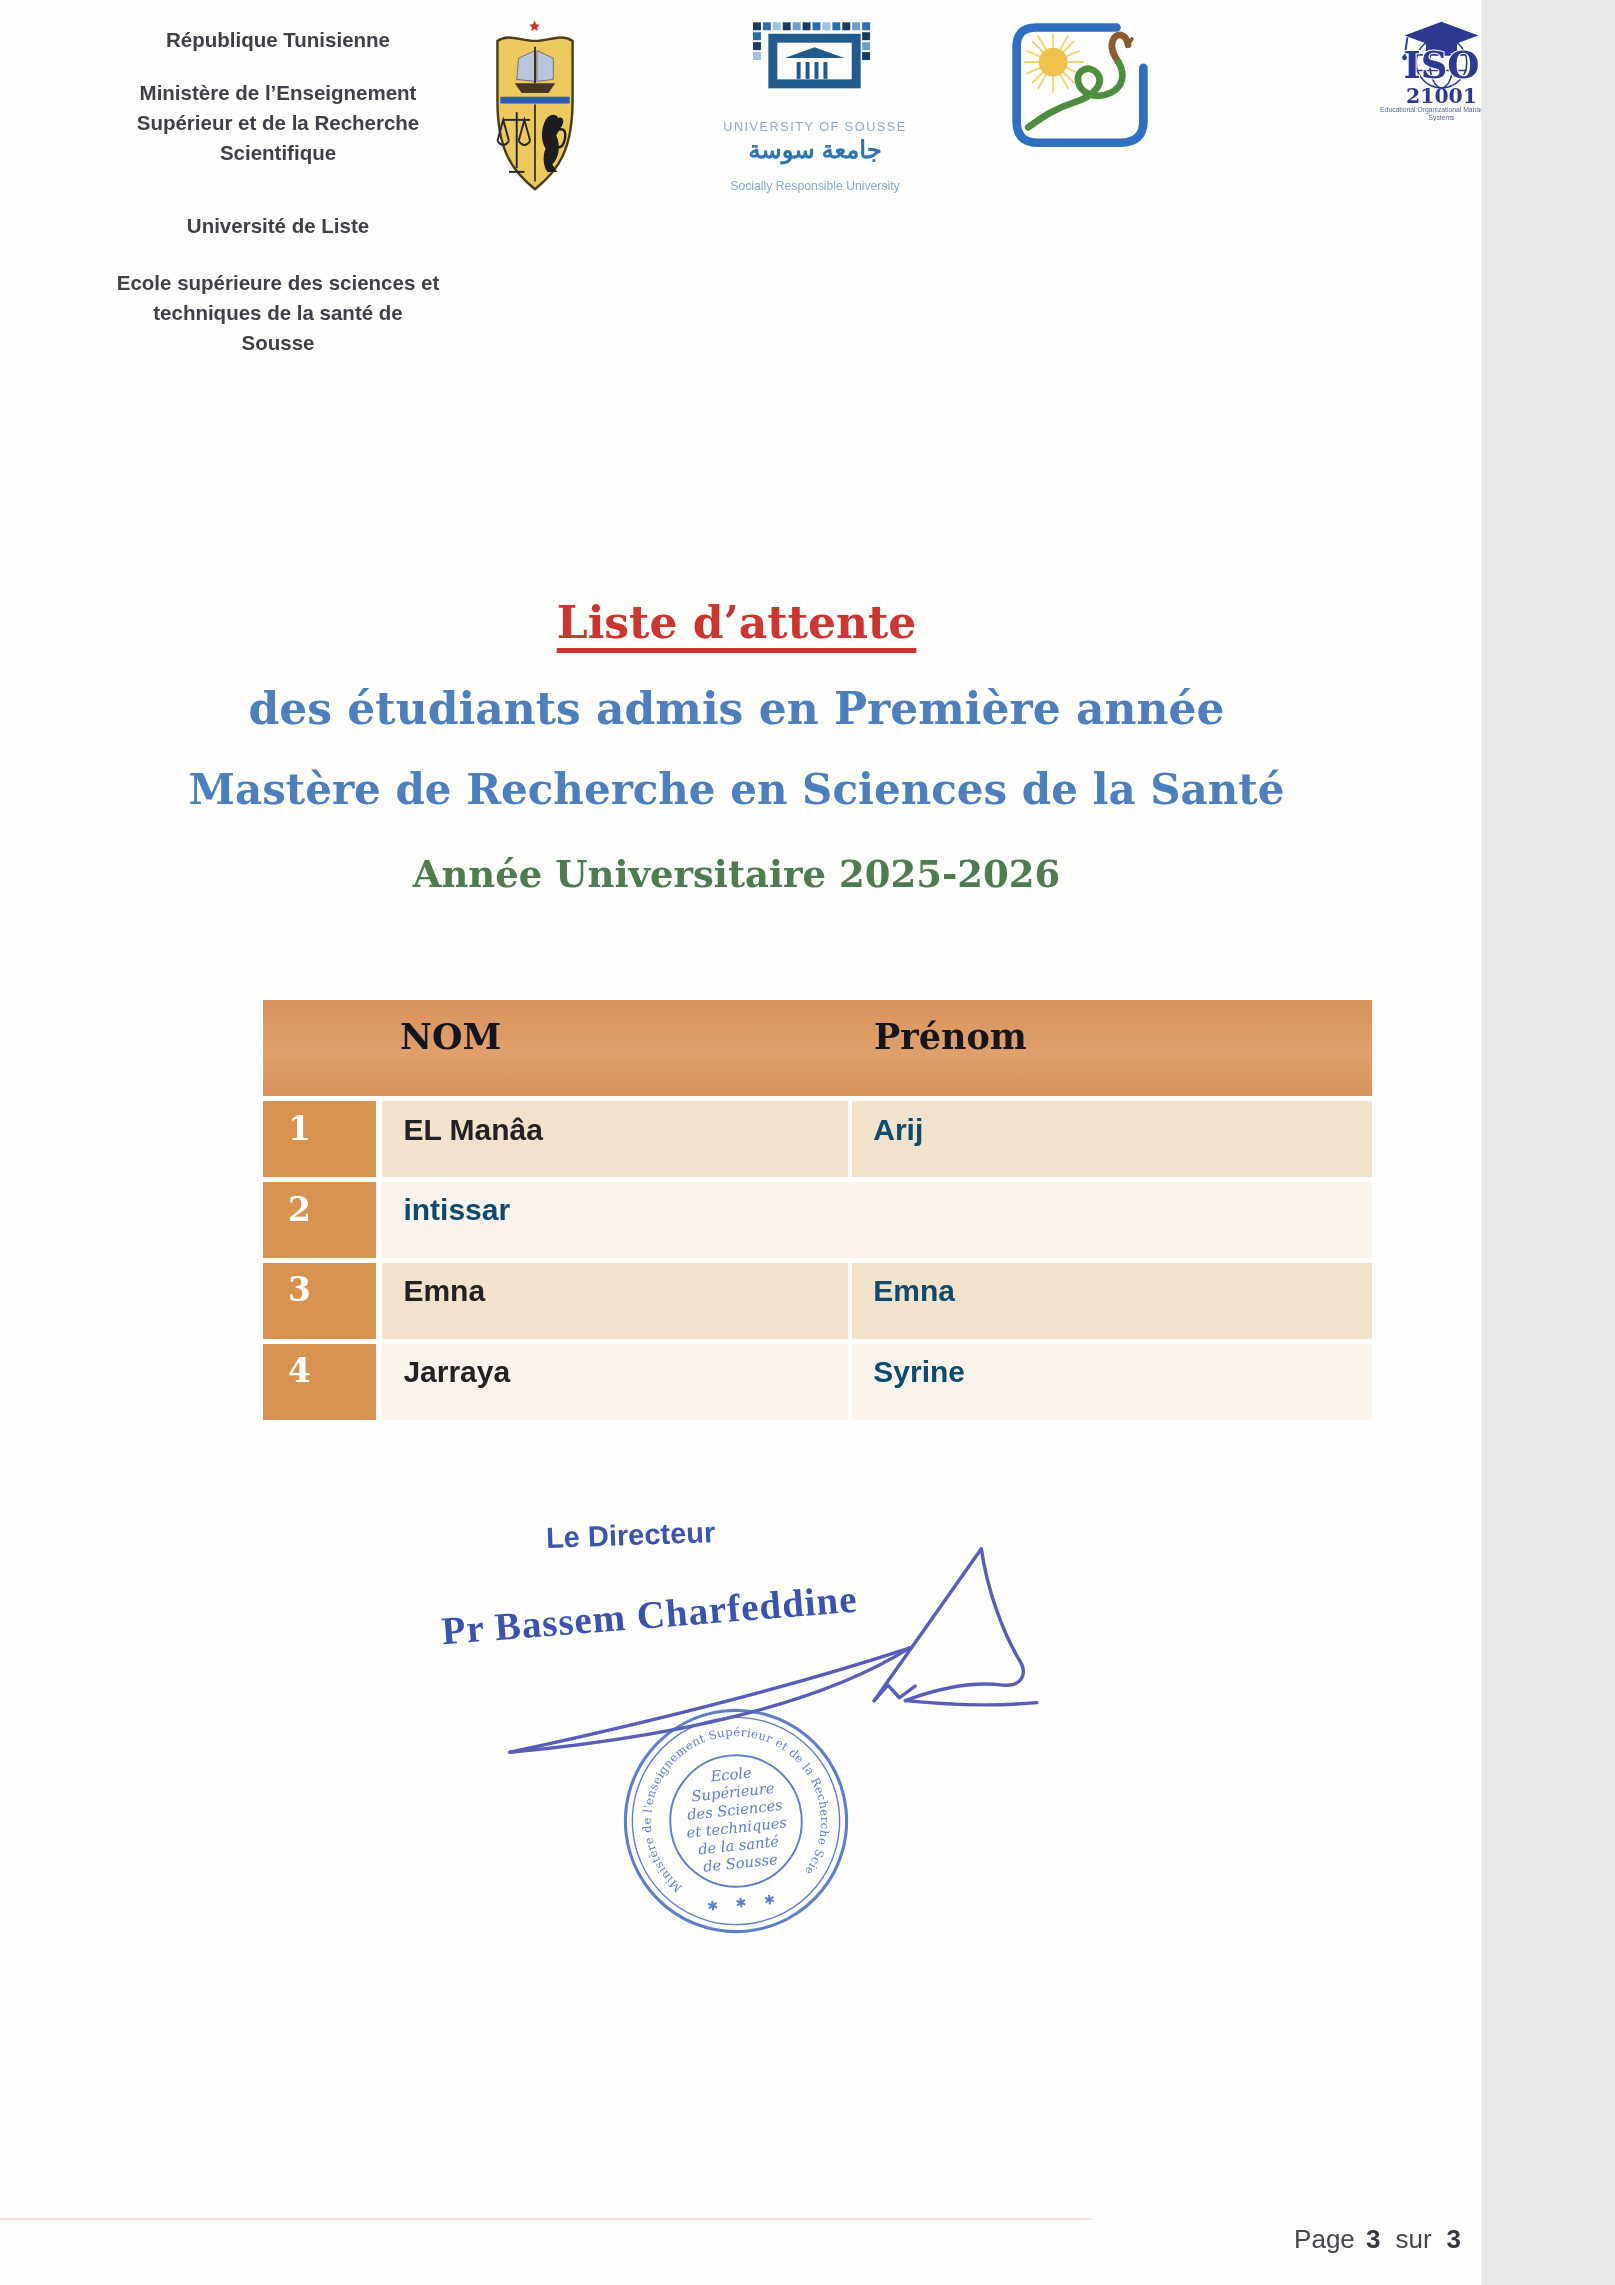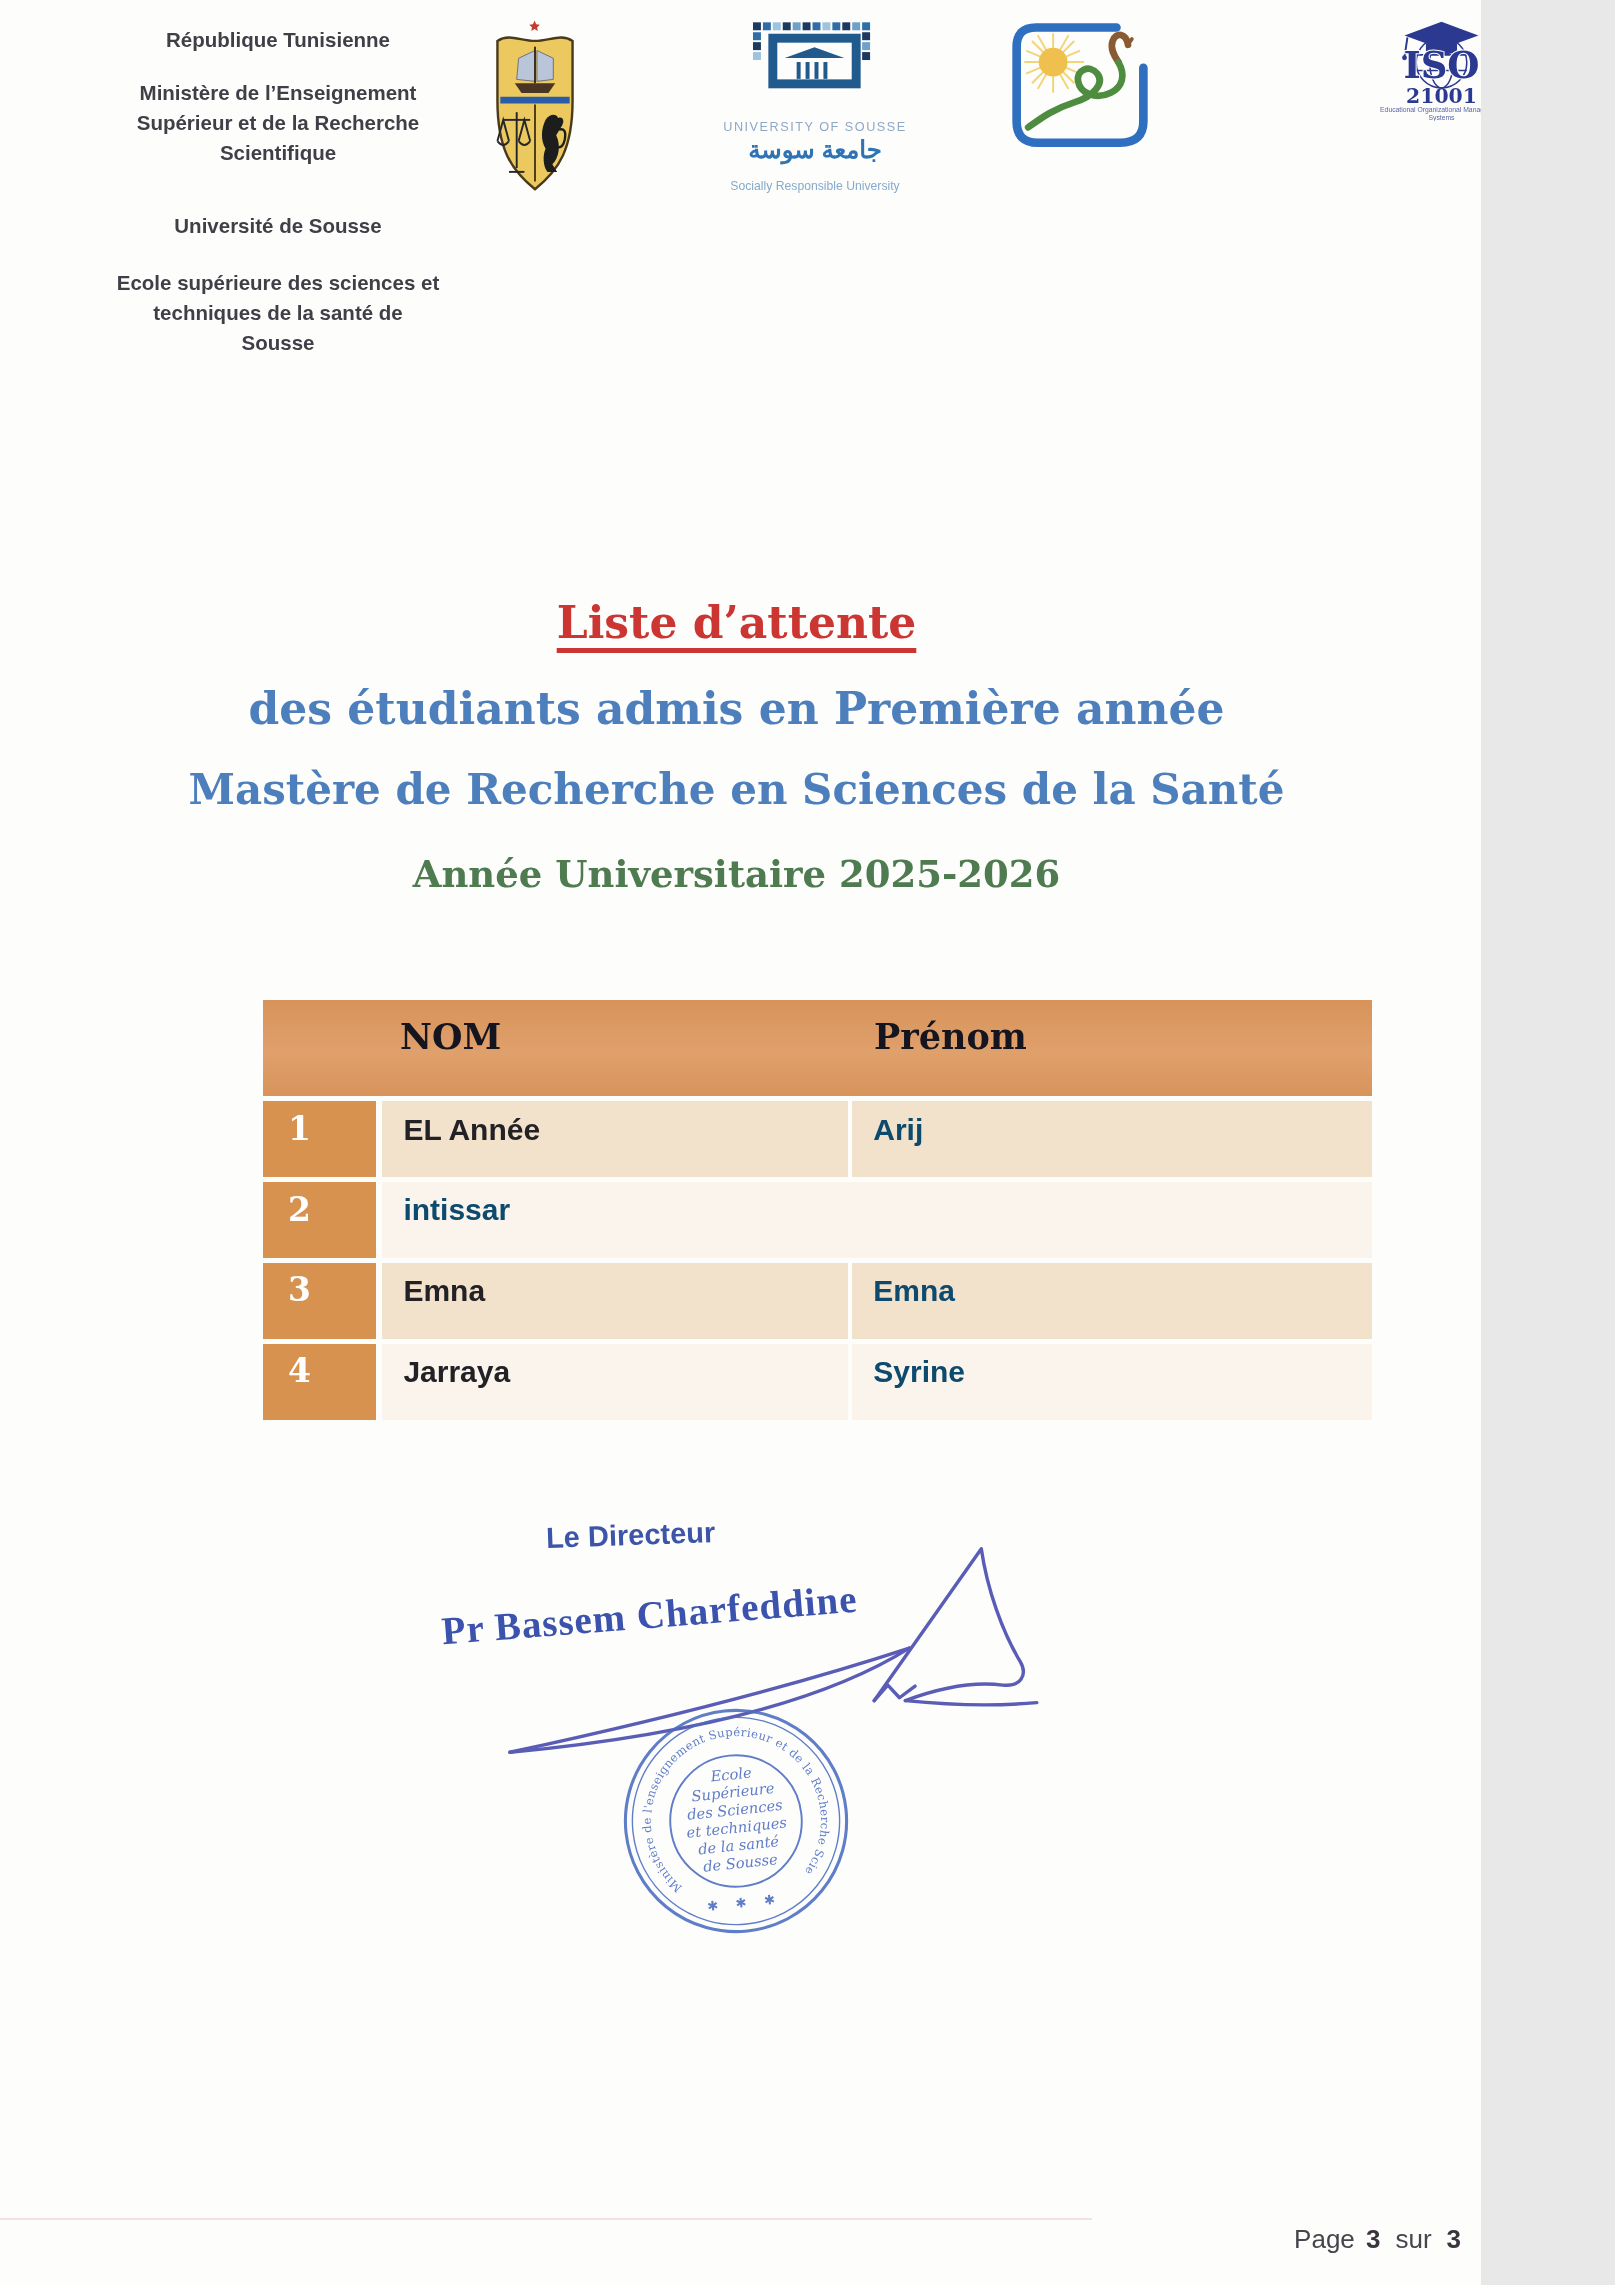--- a/index.html
+++ b/index.html
@@ -62,21 +62,21 @@
 
 <div class="page">
 
   <div class="letterhead">
     <p>République Tunisienne</p>
     <p class="p-ministry">
       <span>Ministère de l’Enseignement</span><br>
       <span>Supérieur et de la Recherche</span><br>
       <span>Scientifique</span>
     </p>
-    <p class="p-university">Université de Sousse</p>
+    <p class="p-university">Université de Liste</p>
     <p class="p-school">
       <span>Ecole supérieure des sciences et</span><br>
       <span>techniques de la santé de</span><br>
       <span>Sousse</span>
     </p>
   </div>
 
   <svg class="logo" style="left:490px;top:11.7px;" width="90" height="183" viewBox="0 0 90 190">
     <path d="M 33 20 A 13 13 0 1 0 59 24 A 10 10 0 1 1 33 20 Z" fill="#c63a2f"></path>
     <path d="M 45 10 l 3 7 7 1 -5 5 1 7 -6 -4 -6 4 1 -7 -5 -5 7 -1 Z" transform="scale(0.55) translate(36 6)" fill="#c63a2f"></path>
@@ -182,21 +182,21 @@
   <div class="title-line t2">des étudiants admis en Première année</div>
   <div class="title-line t4">Année Universitaire 2025-2026</div>
 
   <div class="wtable">
     <div class="thead">
       <span class="th-nom">NOM</span>
       <span class="th-prenom">Prénom</span>
     </div>
     <div class="trow row-odd">
       <div class="cell-num">1</div>
-      <div class="cell-nom">EL Année</div>
+      <div class="cell-nom">EL Manâa</div>
       <div class="cell-prenom">Arij</div>
     </div>
     <div class="trow row-even">
       <div class="cell-num">2</div>
       <div class="cell-prenom">intissar</div>
     </div>
     <div class="trow row-odd">
       <div class="cell-num">3</div>
       <div class="cell-nom">Emna</div>
       <div class="cell-prenom">Emna</div>

